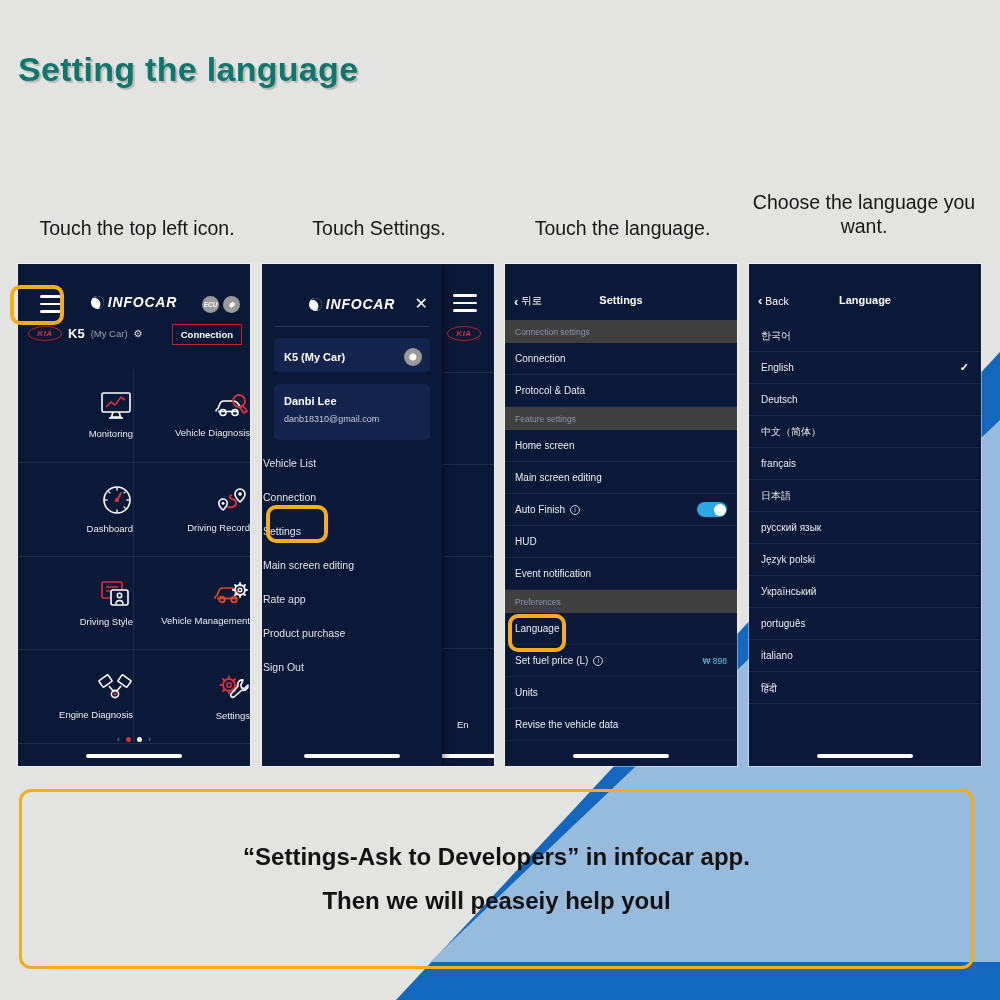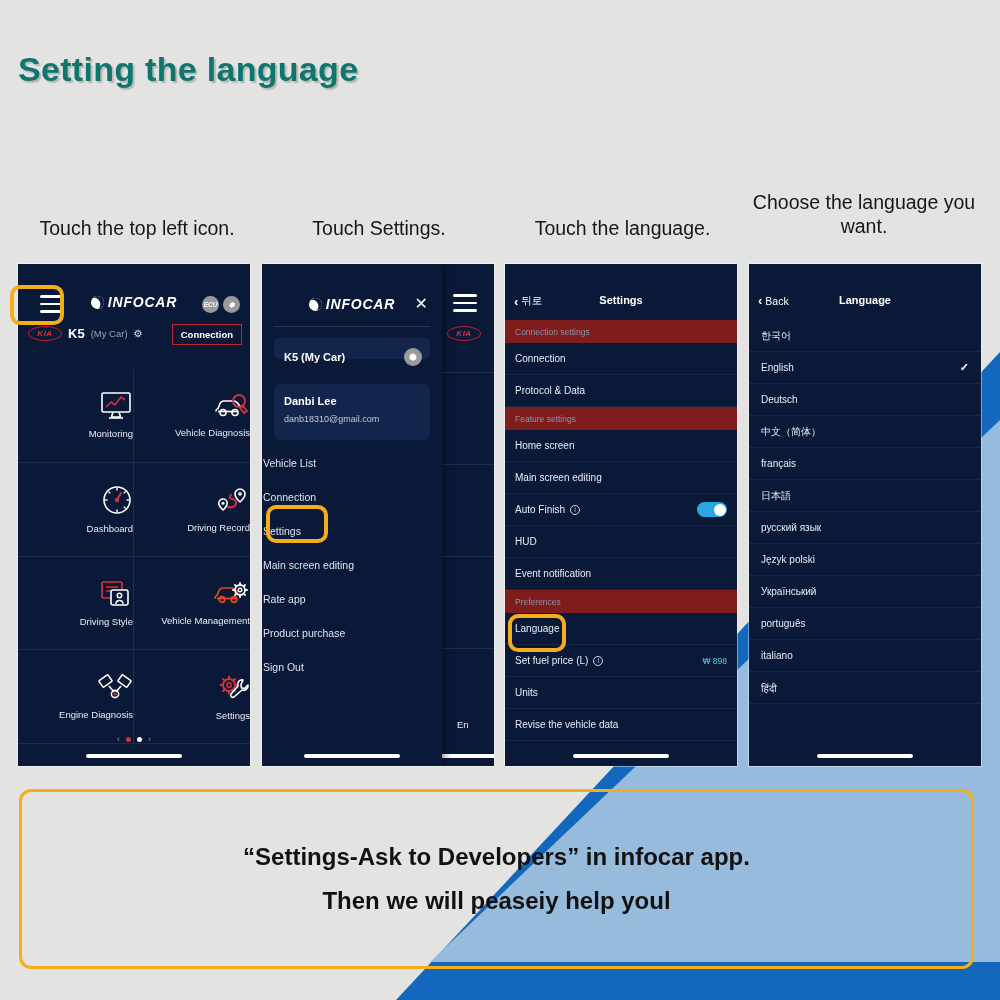--- a/index.html
+++ b/index.html
@@ -126,40 +126,40 @@
     position: absolute; left: 0; top: 0; width: 180px; height: 502px;
     background: #0a1938; box-shadow: 2px 0 8px rgba(0,0,0,.5); z-index: 3;
   }
   .drawer-head { position: absolute; left: 0; top: 32px; width: 180px;
                  display: flex; align-items: center; justify-content: center; gap: 4px; }
   .drawer-x { position: absolute; right: 14px; top: 30px; color: #fff; font-size: 16px; font-weight: 300; }
   .drawer-sep { position: absolute; left: 12px; right: 12px; top: 62px; height: 1px; background: rgba(255,255,255,.13); }
   .card {
     position: absolute; left: 12px; width: 156px; background: #13254c; border-radius: 5px;
   }
-  #card-car { top: 74px; height: 21px; }
+  #card-car { top: 74px; height: 34px; }
   #card-user { top: 120px; height: 56px; }
   .card-car-name { position: absolute; left: 10px; top: 13px; color: #fff; font-size: 11px; font-weight: bold; }
   .bt-circle { position: absolute; right: 8px; top: 10px; width: 18px; height: 18px; border-radius: 50%;
                background: #9a9a9a; display: flex; align-items: center; justify-content: center; color: #fff; font-size: 9px; }
   .card-user-name { position: absolute; left: 10px; top: 11px; color: #fff; font-size: 11px; font-weight: bold; }
   .card-user-mail { position: absolute; left: 10px; top: 30px; color: #c3c9d6; font-size: 9px; }
 
   .menu { position: absolute; left: 0; top: 182px; width: 180px; }
   .menu-item { height: 34px; display: flex; align-items: center; padding-left: 1px;
                color: #dfe3ec; font-size: 10.5px; }
   #hl-settings { left: 266px; top: 505px; width: 62px; height: 38px; z-index: 8; }
 
   
   .sbar { position: absolute; left: 0; top: 30px; width: 232px; height: 26px; }
   .back { position: absolute; left: 9px; top: 0; color: #fff; font-size: 10.5px; display: flex; align-items: center; gap: 3px; }
   .chev { font-size: 13px; font-weight: bold; line-height: 1; }
   .scr-title { position: absolute; left: 0; top: 0; width: 232px; text-align: center;
                color: #fff; font-size: 11px; font-weight: bold; }
-  .sec-head { height: 23px; background: #7f1d1d; color: #8b93a8; font-size: 8.5px;
+  .sec-head { height: 23px; background: #404040; color: #8b93a8; font-size: 8.5px;
               display: flex; align-items: center; padding-left: 10px; }
   .srow { height: 32px; display: flex; align-items: center; justify-content: space-between;
           padding: 0 10px; color: #e9ecf3; font-size: 10px;
           border-bottom: 1px solid rgba(255,255,255,.06); }
   .srow .lhs { display: flex; align-items: center; gap: 5px; }
   .info-i { width: 10px; height: 10px; border-radius: 50%; border: 1px solid #cfd5e2;
             color: #cfd5e2; font-size: 7px; display: flex; align-items: center; justify-content: center; }
   .srow .val { color: #5fc6e8; font-size: 8.5px; }
   .toggle { width: 30px; height: 15px; border-radius: 9px; background: #2aa7e0; position: relative; }
   .toggle::after { content: ""; position: absolute; right: 1.5px; top: 1.5px; width: 12px; height: 12px;

